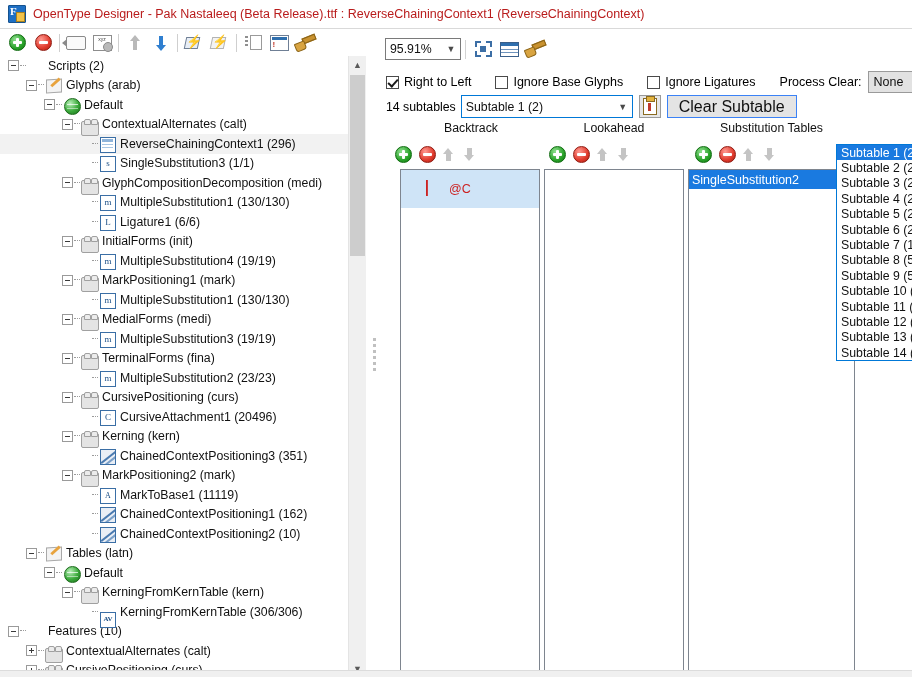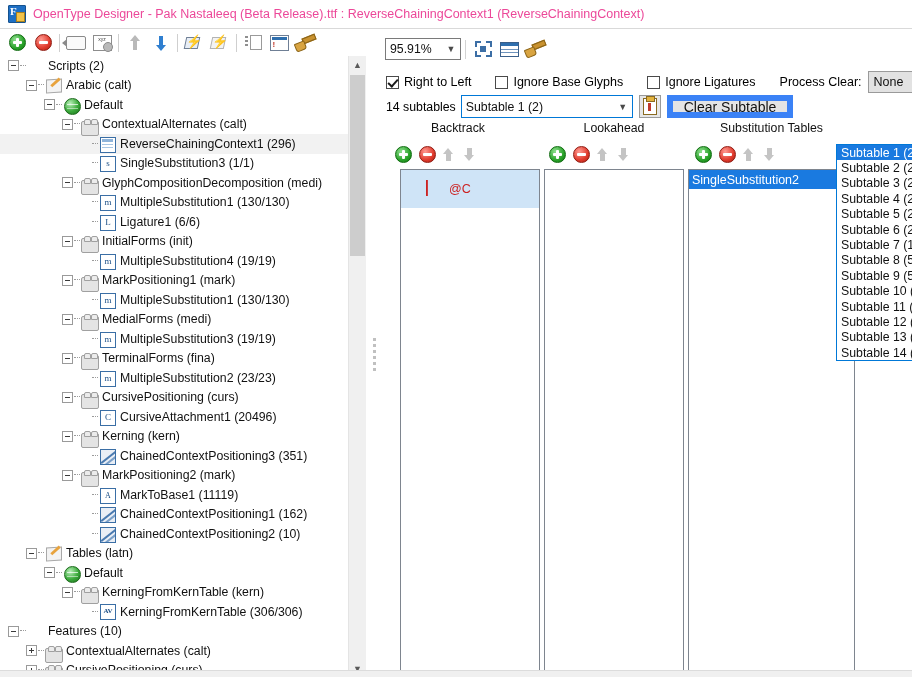--- a/index.html
+++ b/index.html
@@ -23,21 +23,21 @@
     position:relative;flex:none;
   }
   .app-icon:before{
     content:"F";position:absolute;left:1px;top:-1px;
     color:#fff;font-size:11px;font-weight:bold;font-family:"Liberation Serif",serif;
   }
   .app-icon:after{
     content:"";position:absolute;right:0px;bottom:0px;width:7px;height:8px;
     background:#f2c249;border:1px solid #a8801f;
   }
-  .title-text{font-size:12.5px;color:#ec4899;white-space:nowrap;}
+  .title-text{font-size:12.5px;color:#b91c1c;white-space:nowrap;}
 
   
   .ltoolbar{
     position:absolute;left:0;top:29px;width:366px;height:27px;
     background:#ffffff;display:flex;align-items:center;padding-left:4px;
   }
   .tb-btn{width:26px;height:24px;display:flex;align-items:center;justify-content:center;flex:none;}
   .tb-sep{width:1px;height:18px;background:#cfcfcf;margin:0 3px;flex:none;}
   .circ{width:15px;height:15px;border-radius:50%;position:relative;}
   .circ.green{background:radial-gradient(circle at 35% 30%, #8fe08f 0%, #2aa22a 60%, #127a12 100%);border:1px solid #0f6b0f;}
@@ -152,22 +152,22 @@
   .subcount{margin-right:5px;white-space:nowrap;}
   .subcombo{width:172px;height:23px;border:1px solid #0078d7;background:#fff;}
   .clip-btn{
     width:22px;height:23px;border:1px solid #9a9a9a;background:#e6e6e6;margin-left:6px;
     display:flex;align-items:center;justify-content:center;position:relative;box-sizing:border-box;
   }
   .clip-art{width:12px;height:15px;background:#fff;border:1px solid #8a6a20;position:relative;}
   .clip-art:before{content:"";position:absolute;left:2px;top:-3px;width:7px;height:4px;background:#e3b23c;border:1px solid #8a6a20;}
   .clip-art:after{content:"";position:absolute;left:4px;top:4px;width:3px;height:8px;background:#c0392b;}
   .clear-btn{
-    height:23px;margin-left:6px;padding:0 11px;border:6px solid #3b82f6;background:#e4e4e4;
-    display:flex;align-items:center;font-size:14px;color:#111;box-sizing:border-box;
+    height:23px;margin-left:6px;padding:0 11px;border:1px solid #3b82f6;background:#e4e4e4;
+    display:flex;align-items:center;font-size:16px;color:#111;box-sizing:border-box;
   }
 
   
   .cols{position:absolute;left:5px;top:92px;width:520px;height:556px;}
   .colhdr{position:absolute;top:0;text-align:center;font-size:12.3px;color:#111;white-space:nowrap;}
   .colbar{position:absolute;display:flex;align-items:center;}
   .mini{width:15px;height:15px;border-radius:50%;position:relative;margin-right:7px;}
   .mini.green{background:radial-gradient(circle at 35% 30%, #8fe08f 0%, #2aa22a 60%, #127a12 100%);border:1px solid #0f6b0f;}
   .mini.red{background:radial-gradient(circle at 35% 30%, #ff9a92 0%, #e03a2c 60%, #a71f13 100%);border:1px solid #901a10;}
   .mini:before{content:"";position:absolute;left:3px;top:6px;width:9px;height:3px;background:#fff;border-radius:1px;}
@@ -269,21 +269,21 @@
           <span class="ico"></span>
           <span class="lbl">Scripts (2)</span>
         </div>
         <div class="trow">
           <span style="display:inline-block;width:26px;flex:none;"></span>
           <span class="expander"></span>
           <span class="dots"></span>
           <span class="ico">
             <span class="i-pencil" style="position:absolute;left:1px;top:2px;width:14px;height:12px;"></span>
           </span>
-          <span class="lbl">Arabic (calt)</span>
+          <span class="lbl">Glyphs (arab)</span>
         </div>
         <div class="trow">
           <span style="display:inline-block;width:44px;flex:none;"></span>
           <span class="expander"></span>
           <span class="dots"></span>
           <span class="ico">
             <span class="i-globe" style="position:absolute;left:1px;top:1px;"></span>
           </span>
           <span class="lbl">Default</span>
         </div>
@@ -510,21 +510,21 @@
           <span class="ico">
             <span class="i-lego" style="position:absolute;left:0px;top:3px;"></span>
           </span>
           <span class="lbl">KerningFromKernTable (kern)</span>
         </div>
         <div class="trow">
           <span style="display:inline-block;width:80px;flex:none;"></span>
           <span style="display:inline-block;width:11px;flex:none;"></span>
           <span class="dots"></span>
           <span class="ico">
-            <span class="i-box" style="position:absolute;left:1px;top:0;font-size:7px;font-weight:bold;">AV</span>
+            <span class="i-box" style="position:absolute;left:1px;top:8px;font-size:7px;font-weight:bold;">AV</span>
           </span>
           <span class="lbl">KerningFromKernTable (306/306)</span>
         </div>
         <div class="trow">
           <span style="display:inline-block;width:8px;flex:none;"></span>
           <span class="expander"></span>
           <span class="dots"></span>
           <span class="ico"></span>
           <span class="lbl">Features (10)</span>
         </div>
@@ -620,21 +620,21 @@
         <span class="carat">▼</span>
       </div>
       <div class="clip-btn">
           <div class="clip-art"></div>
         </div>
       <div class="clear-btn">Clear Subtable</div>
     </div>
 
     <div class="cols">
 
-      <div class="colhdr" style="left:0;width:144px;">Backtrack</div>
+      <div class="colhdr" style="left:13px;width:144px;">Backtrack</div>
       <div class="colhdr" style="left:155px;width:146px;">Lookahead</div>
       <div class="colhdr" style="left:302px;width:167px;">Substitution Tables</div>
 
       <div class="colbar" style="left:9px;top:25px;">
         <span class="mini green"></span>
         <span class="mini red"></span>
         <span class="sm-up"></span>
         <span class="sm-dn"></span>
       </div>
       <div class="colbar" style="left:163px;top:25px;">

